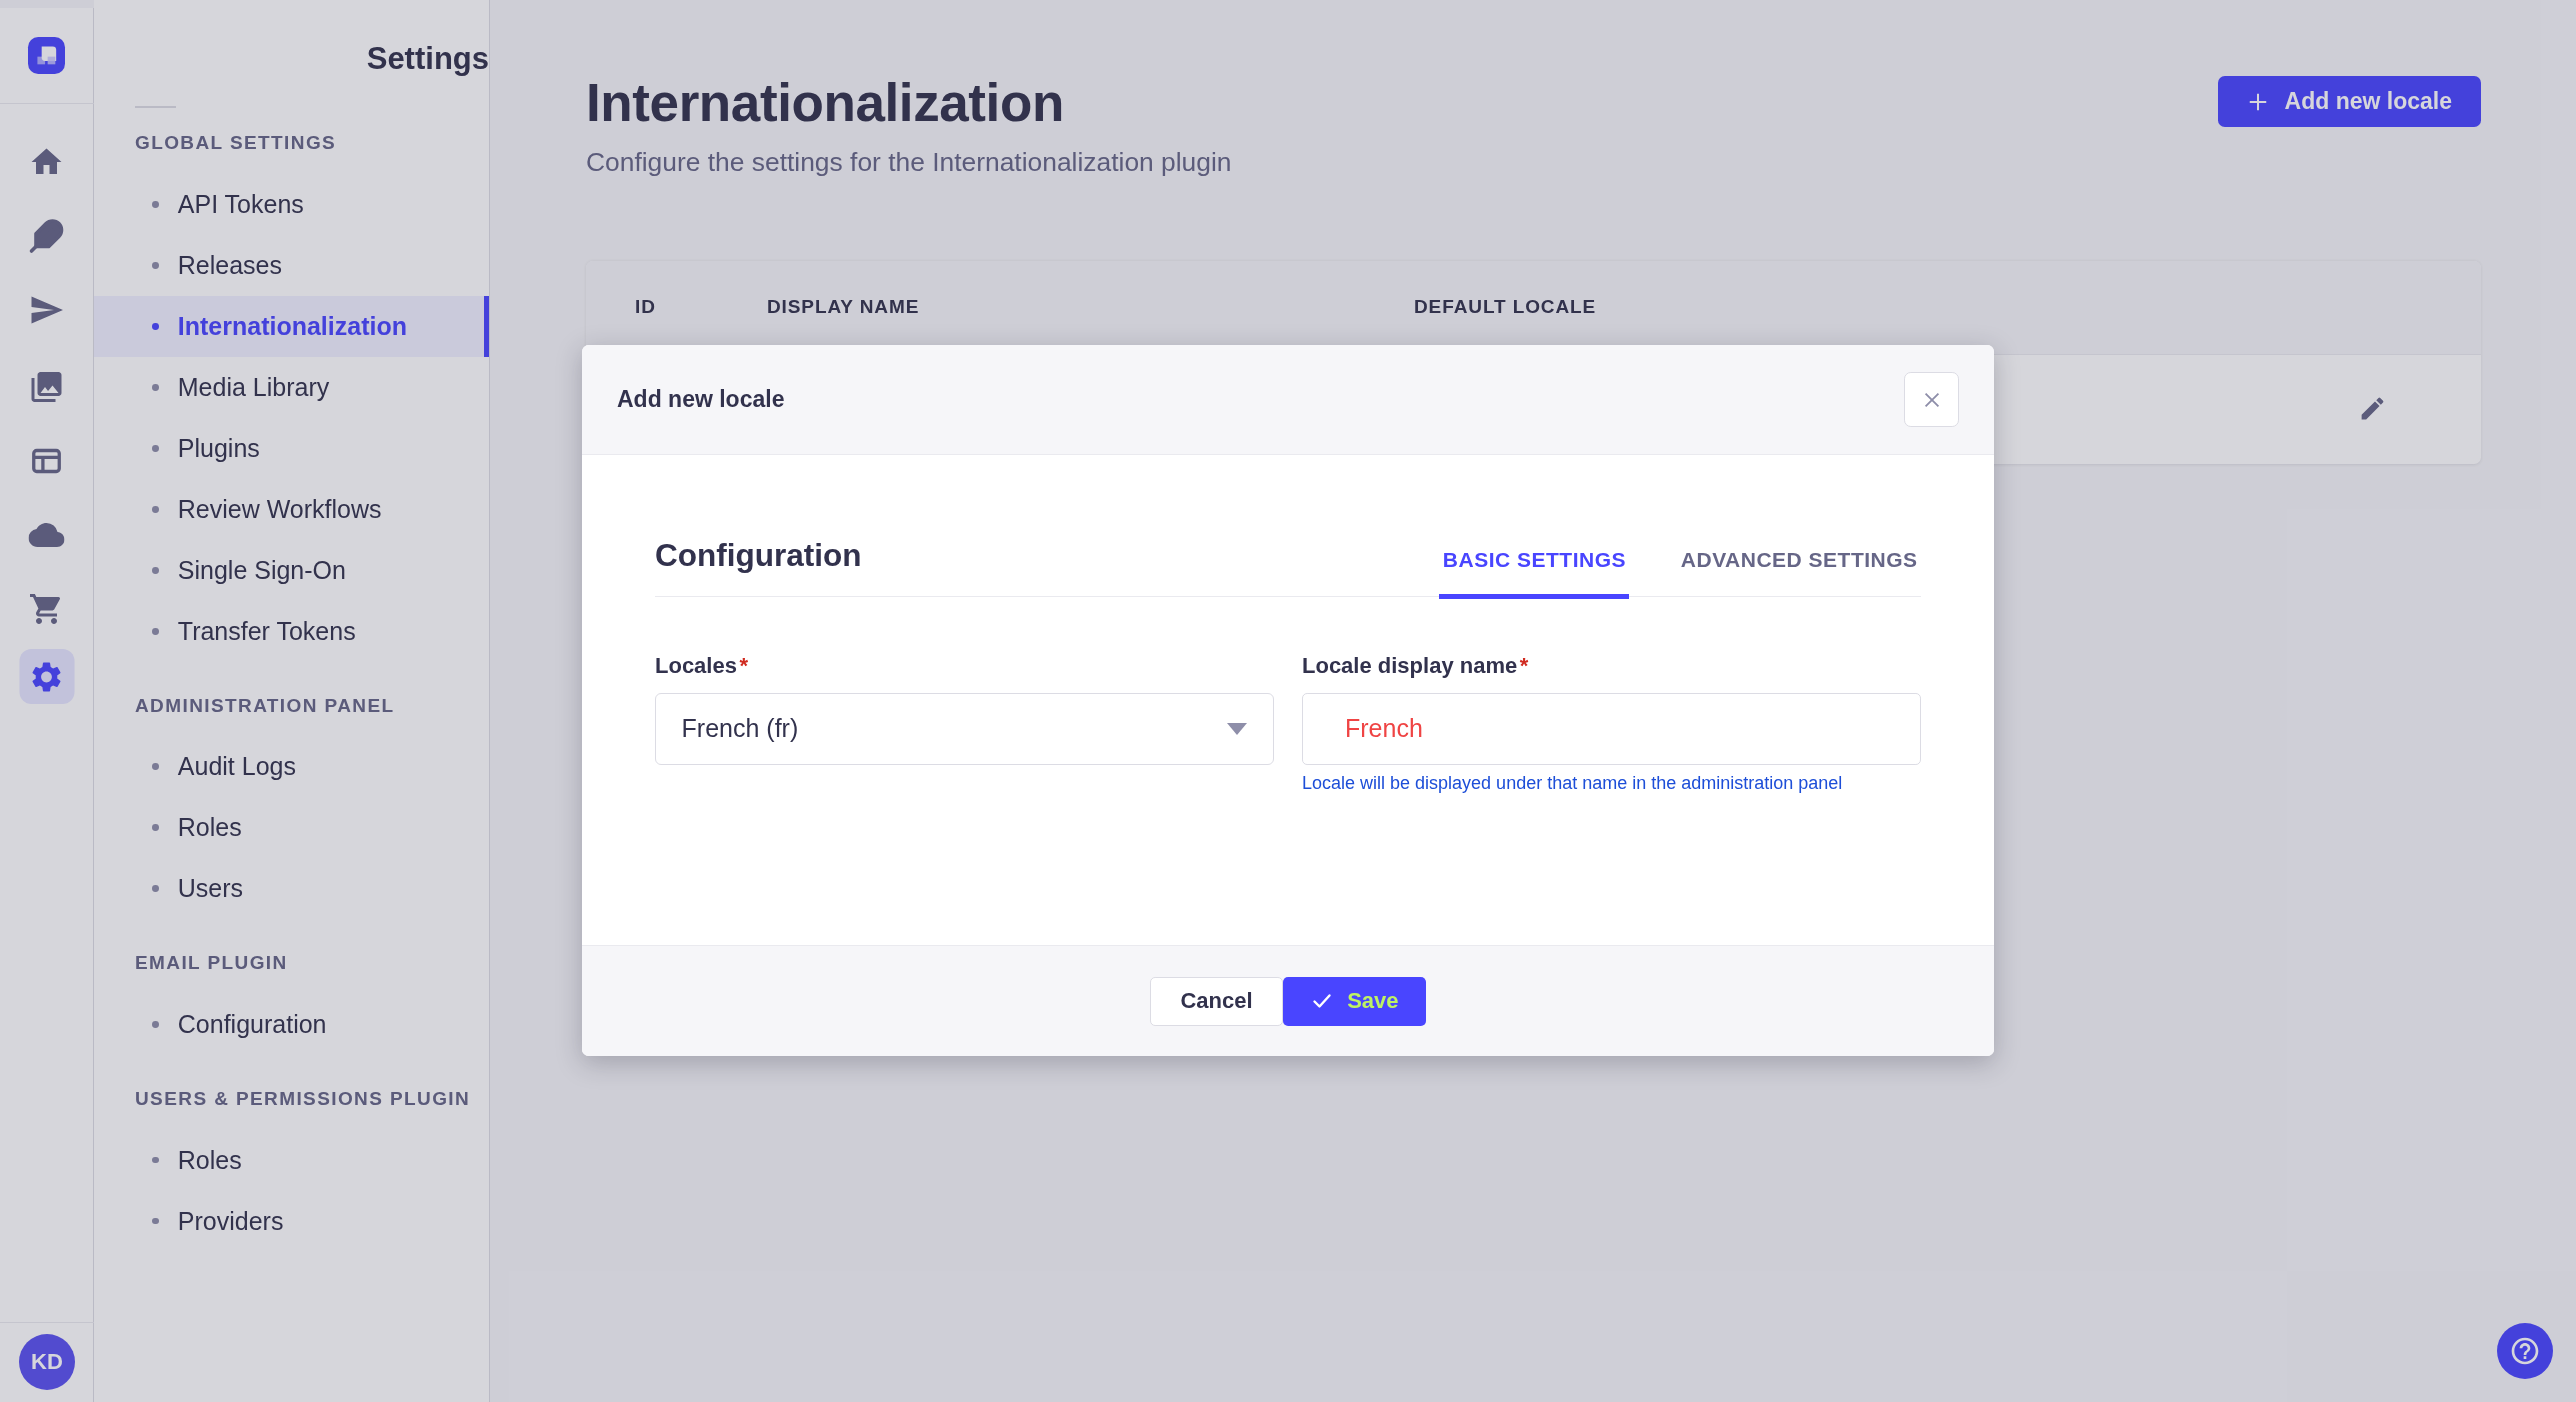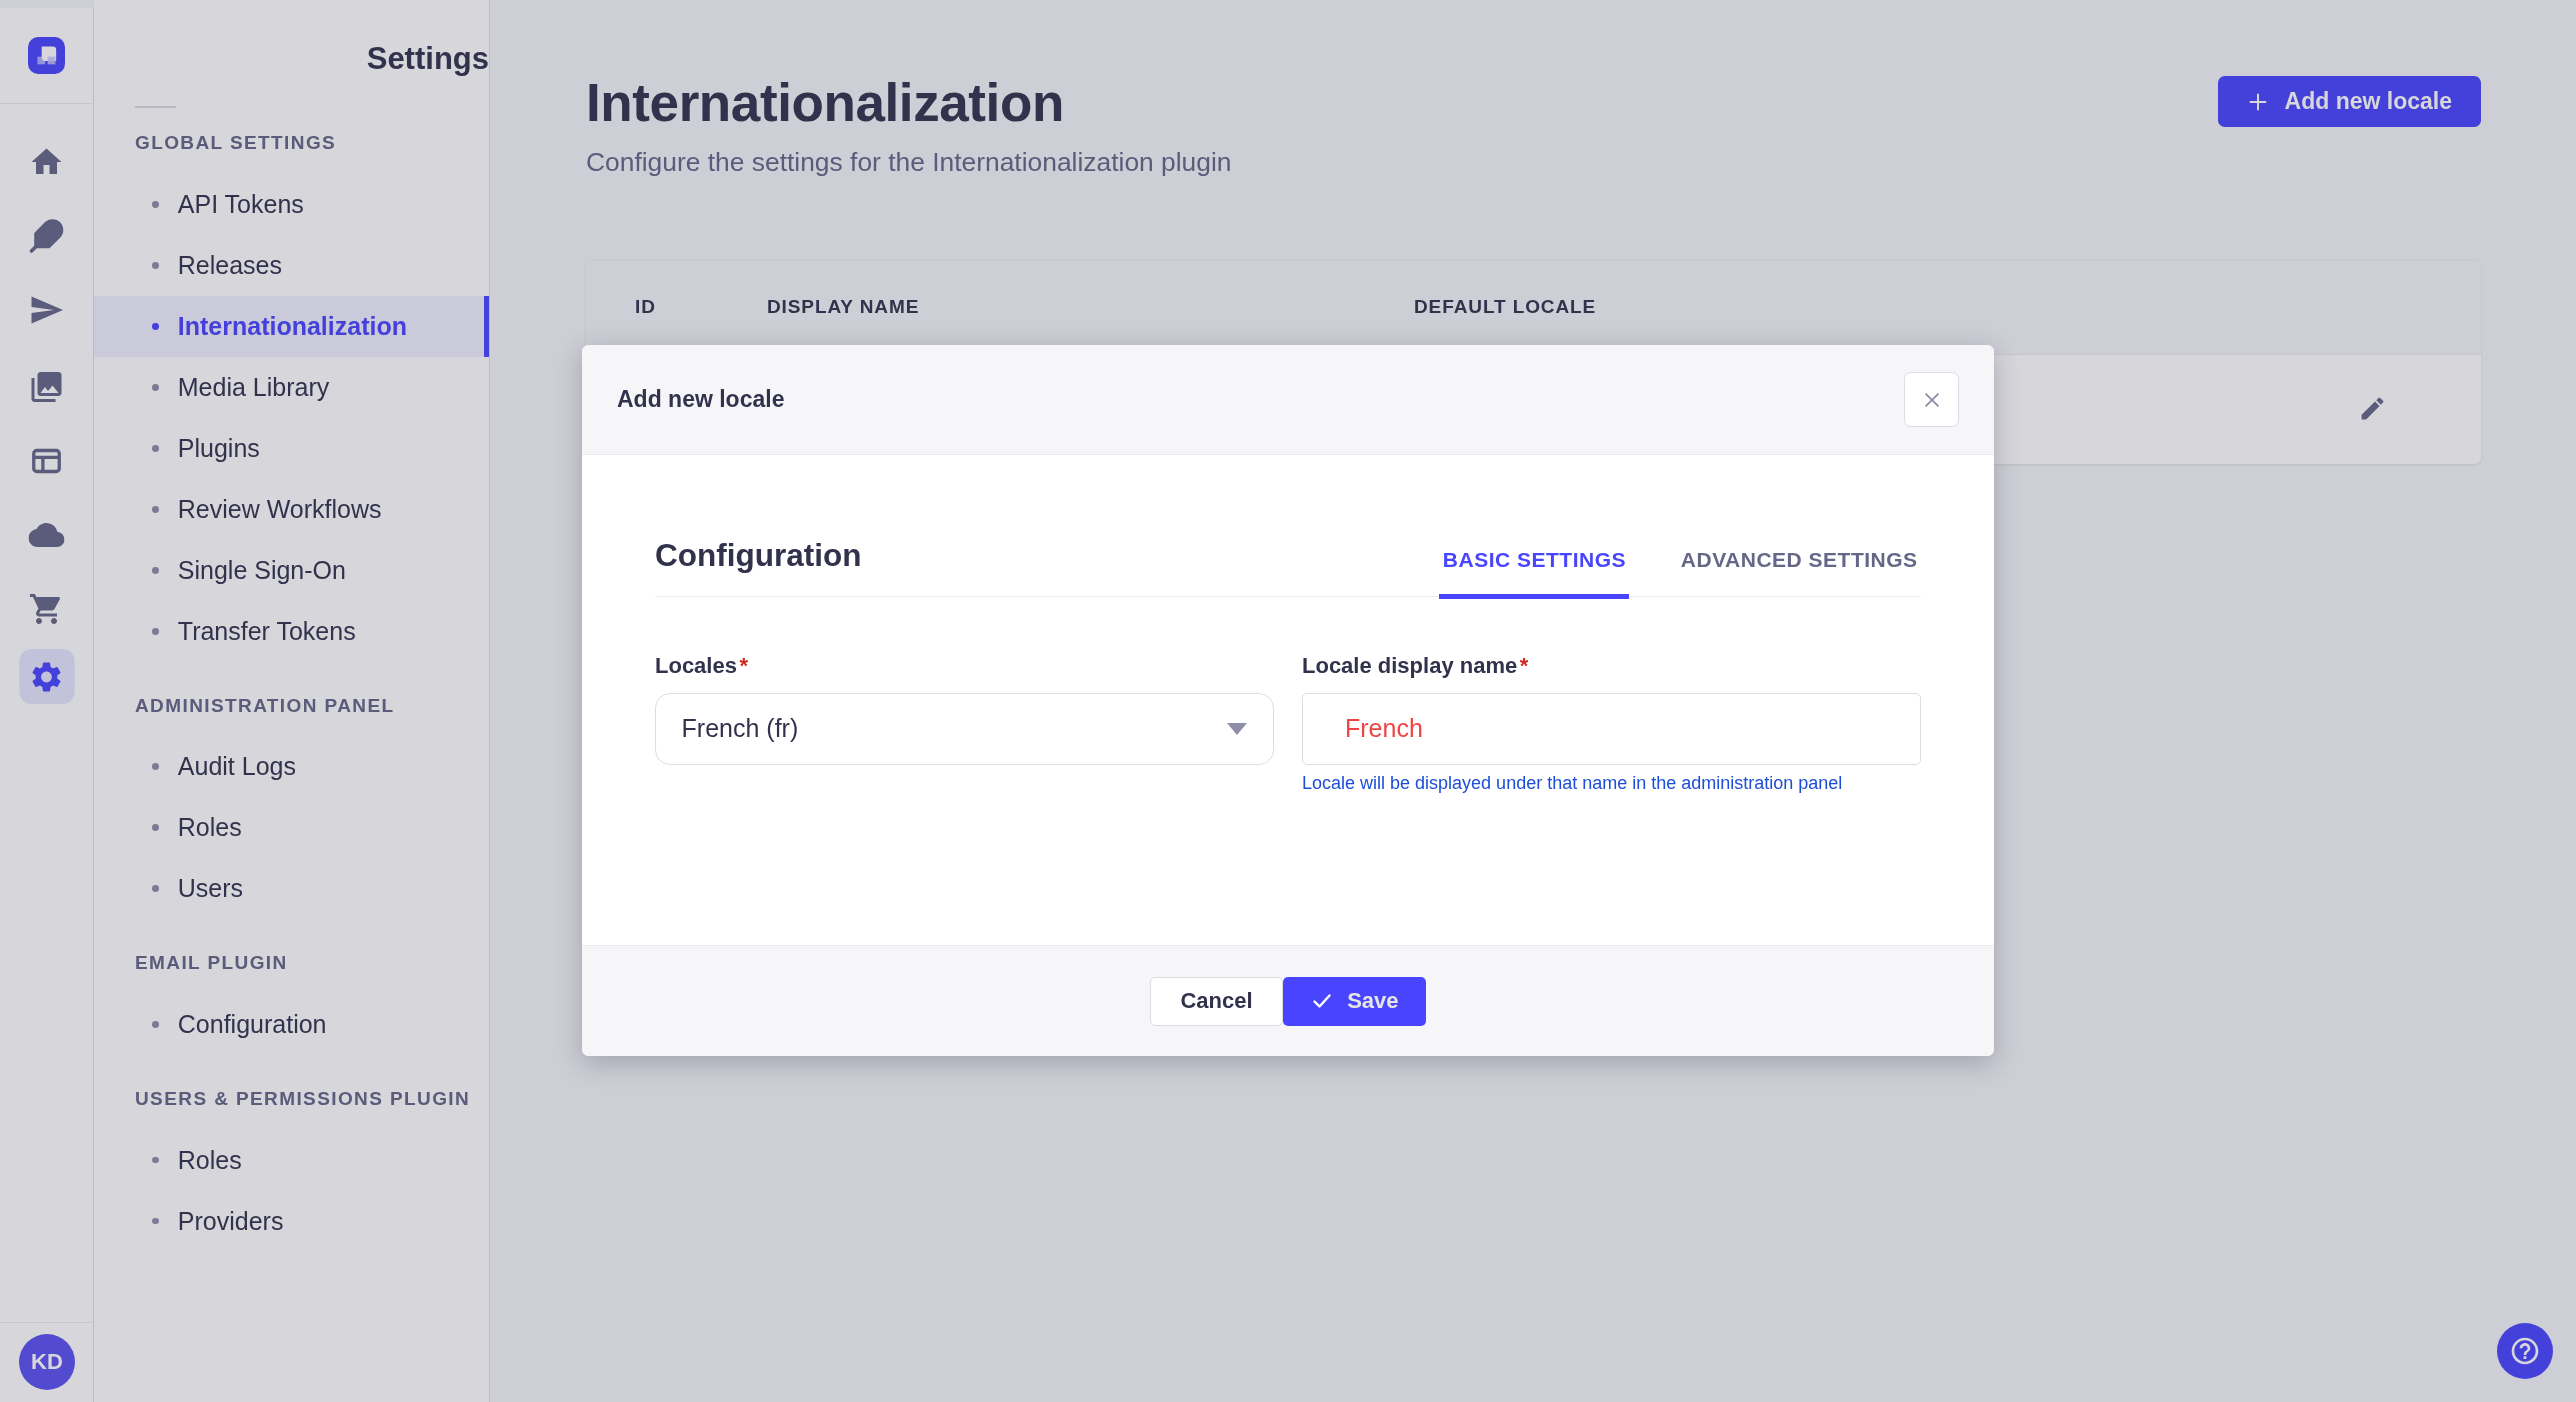--- a/index.html
+++ b/index.html
@@ -121,42 +121,42 @@
     background: none; border: none; cursor: pointer;
     font-family: "Liberation Sans", sans-serif;
     font-size: 21px; font-weight: 700; letter-spacing: 0.5px; color: #666687;
     padding: 0 3.4px 22px 3.4px; border-bottom: 5.1px solid transparent; margin-bottom: -3.4px;
   }
   .tab.active { color: #4945ff; border-bottom-color: #4945ff; }
   .form-grid { margin-top: 56px; display: grid; grid-template-columns: 1fr 1fr; column-gap: 28px; }
   .field-label { font-size: 22px; font-weight: 700; color: #32324d; }
   .req { color: #d02b20; margin-left: 2.6px; }
   .select-box {
-    margin-top: 13.6px; height: 72px; border: 0.9px solid #dcdce4; border-radius: 15px;
+    margin-top: 13.6px; height: 72px; border: 0.9px solid #dcdce4; border-radius: 6px;
     display: flex; align-items: center; justify-content: space-between;
     padding: 0 25.6px; font-size: 25px; color: #32324d; cursor: pointer; background: #ffffff;
   }
   .caret { width: 0; height: 0; border-left: 10.2px solid transparent; border-right: 10.2px solid transparent; border-top: 12.8px solid #8e8ea9; }
   .text-input {
     margin-top: 13.6px; height: 72px; width: 100%; border: 0.9px solid #dcdce4; border-radius: 5.1px;
     padding: 0 42px; font-size: 25px; color: #ef4444;
     font-family: "Liberation Sans", sans-serif; background: #ffffff; outline: none;
   }
   .helper { margin-top: 4px; font-size: 18px; line-height: 29px; color: #1d4ed8; max-width: 596px; }
   .modal-footer {
     height: 111px; flex: none; background: #f6f6f9; border-top: 0.9px solid #eaeaef;
     display: flex; align-items: center; justify-content: center; padding: 0 35px;
   }
   .btn-cancel {
     height: 49px; padding: 0 29px; background: #ffffff; border: 0.9px solid #dcdce4; border-radius: 5.1px;
     font-family: "Liberation Sans", sans-serif; font-size: 22px; font-weight: 700; color: #32324d; cursor: pointer;
   }
   .btn-save {
     height: 49px; padding: 0 27px; background: #4945ff; border: none; border-radius: 5.1px;
-    font-family: "Liberation Sans", sans-serif; font-size: 22px; font-weight: 700; color: #e5e5e5; cursor: pointer;
+    font-family: "Liberation Sans", sans-serif; font-size: 22px; font-weight: 700; color: #bef264; cursor: pointer;
     display: flex; align-items: center; gap: 13.6px;
   }
 </style>
 </head>
 <body>
 
 <nav class="rail">
   <div class="rail-logo">
     <svg width="25.6" height="25.6" viewBox="0 0 30 30">
       <path d="M9 4 h13 a4 4 0 0 1 4 4 v13 h-13 a4 4 0 0 1 -4 -4 z" fill="#ffffff"></path>

